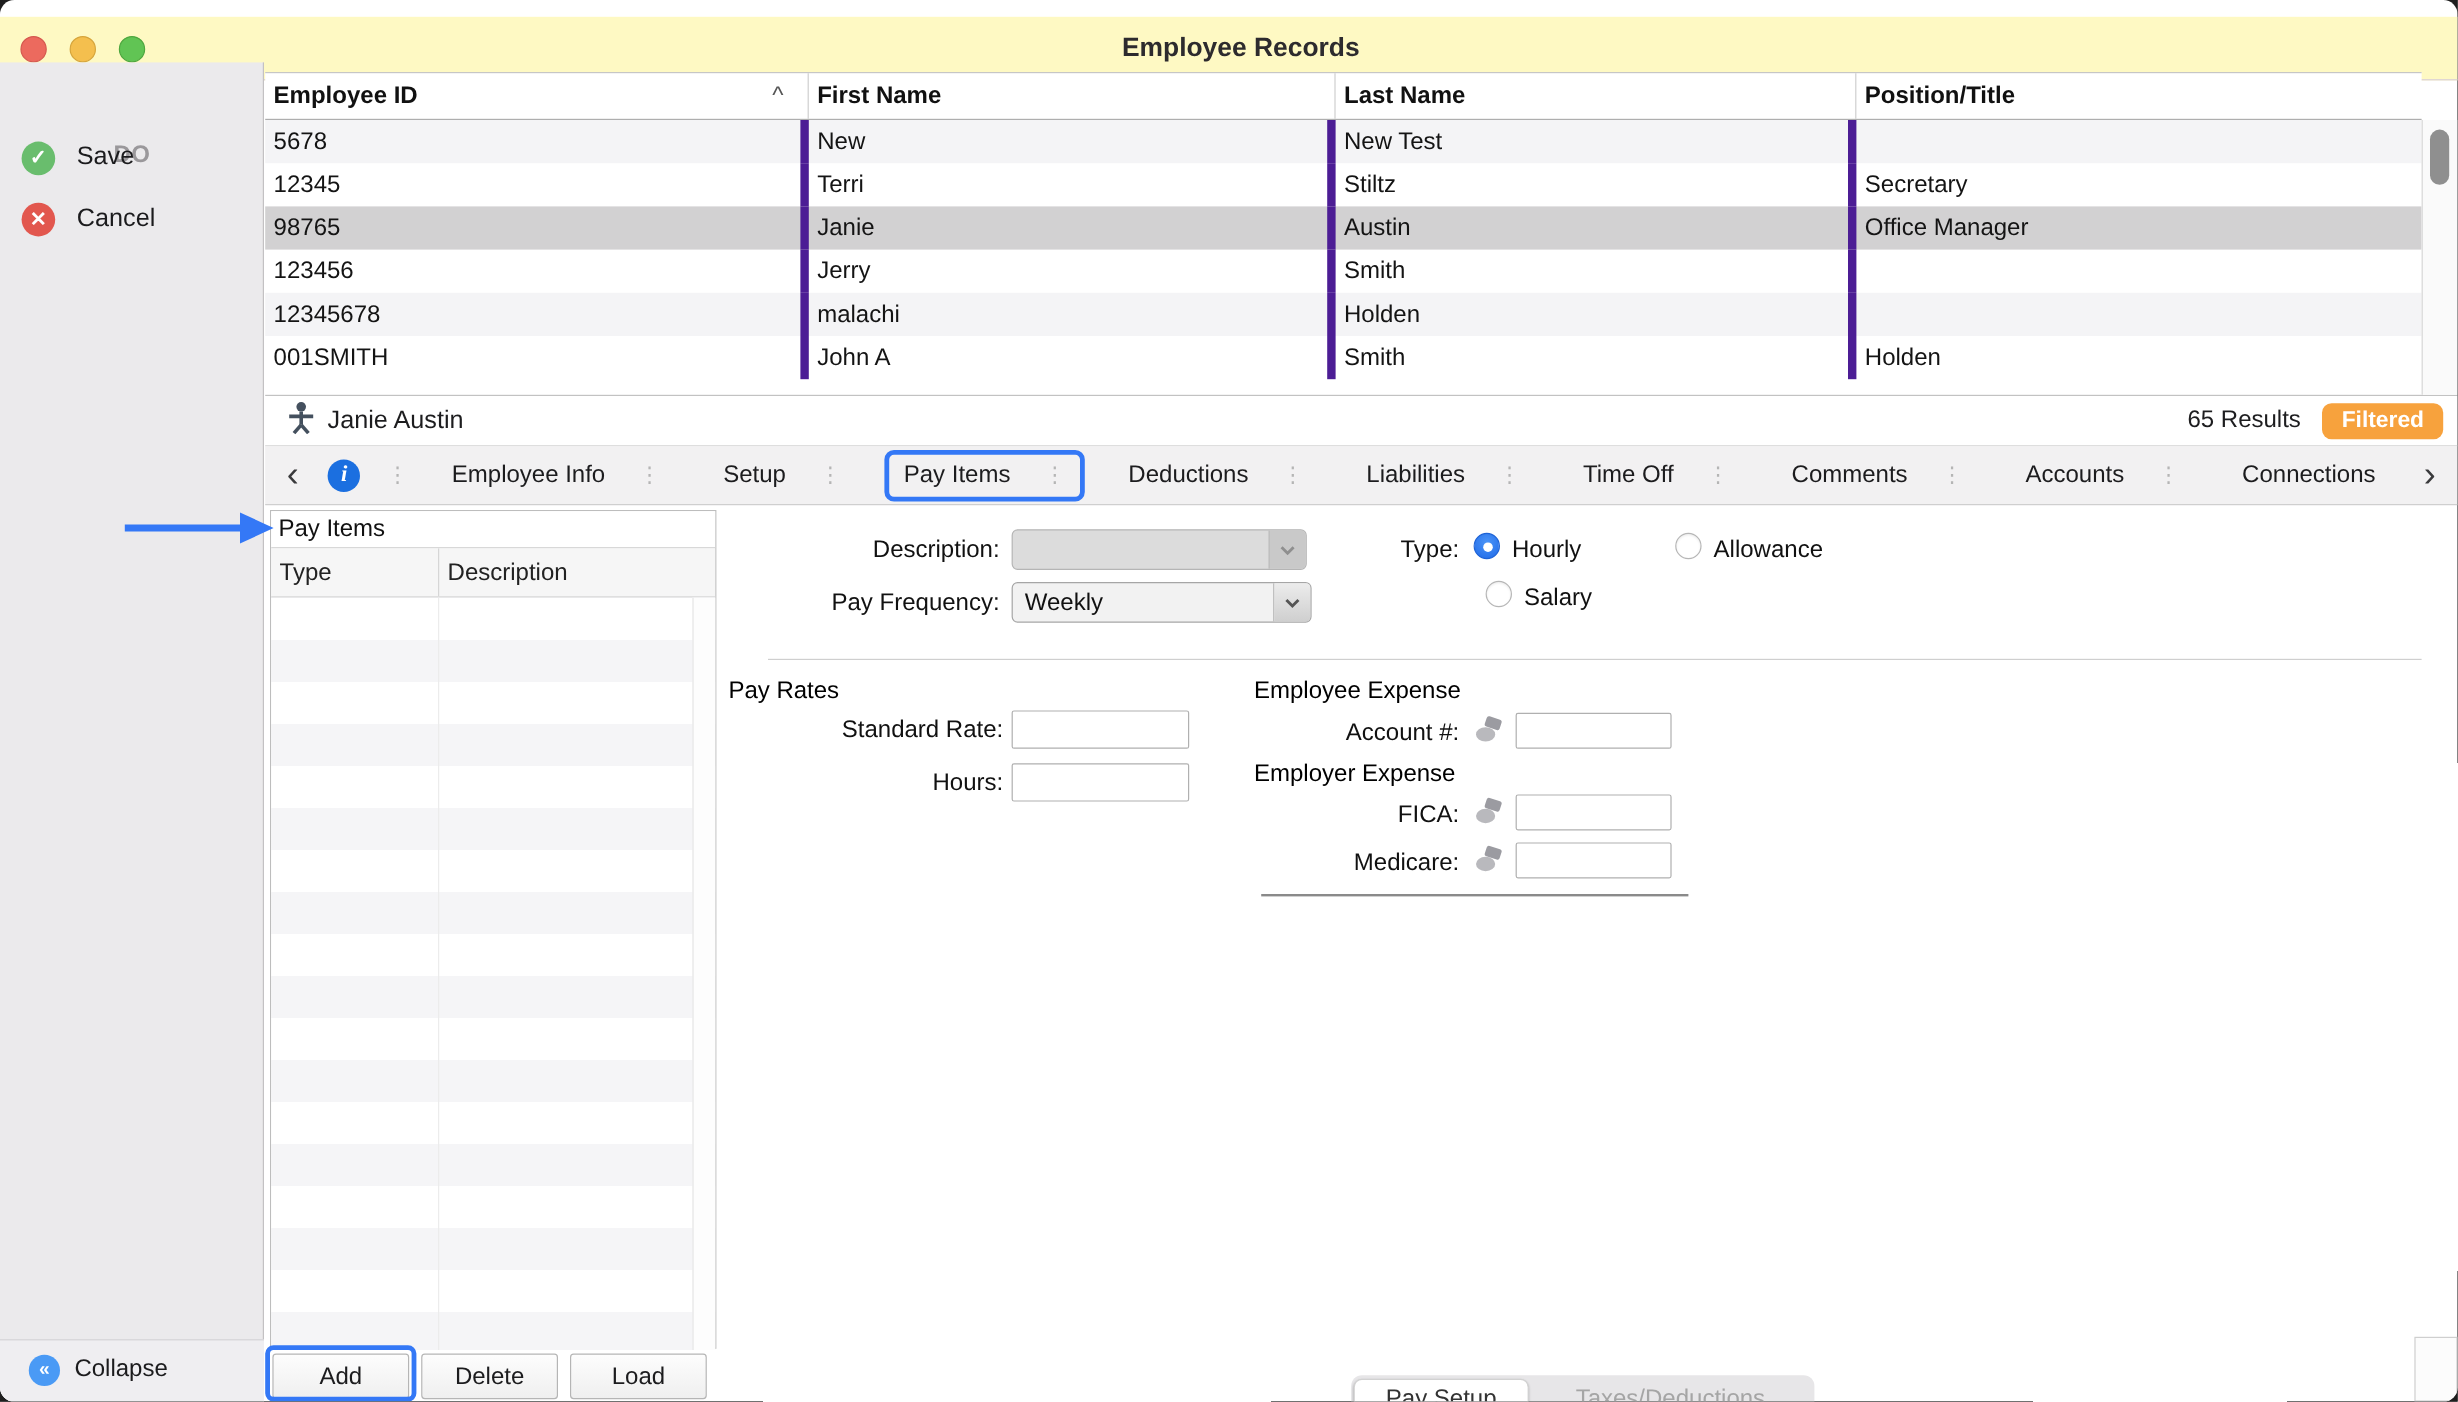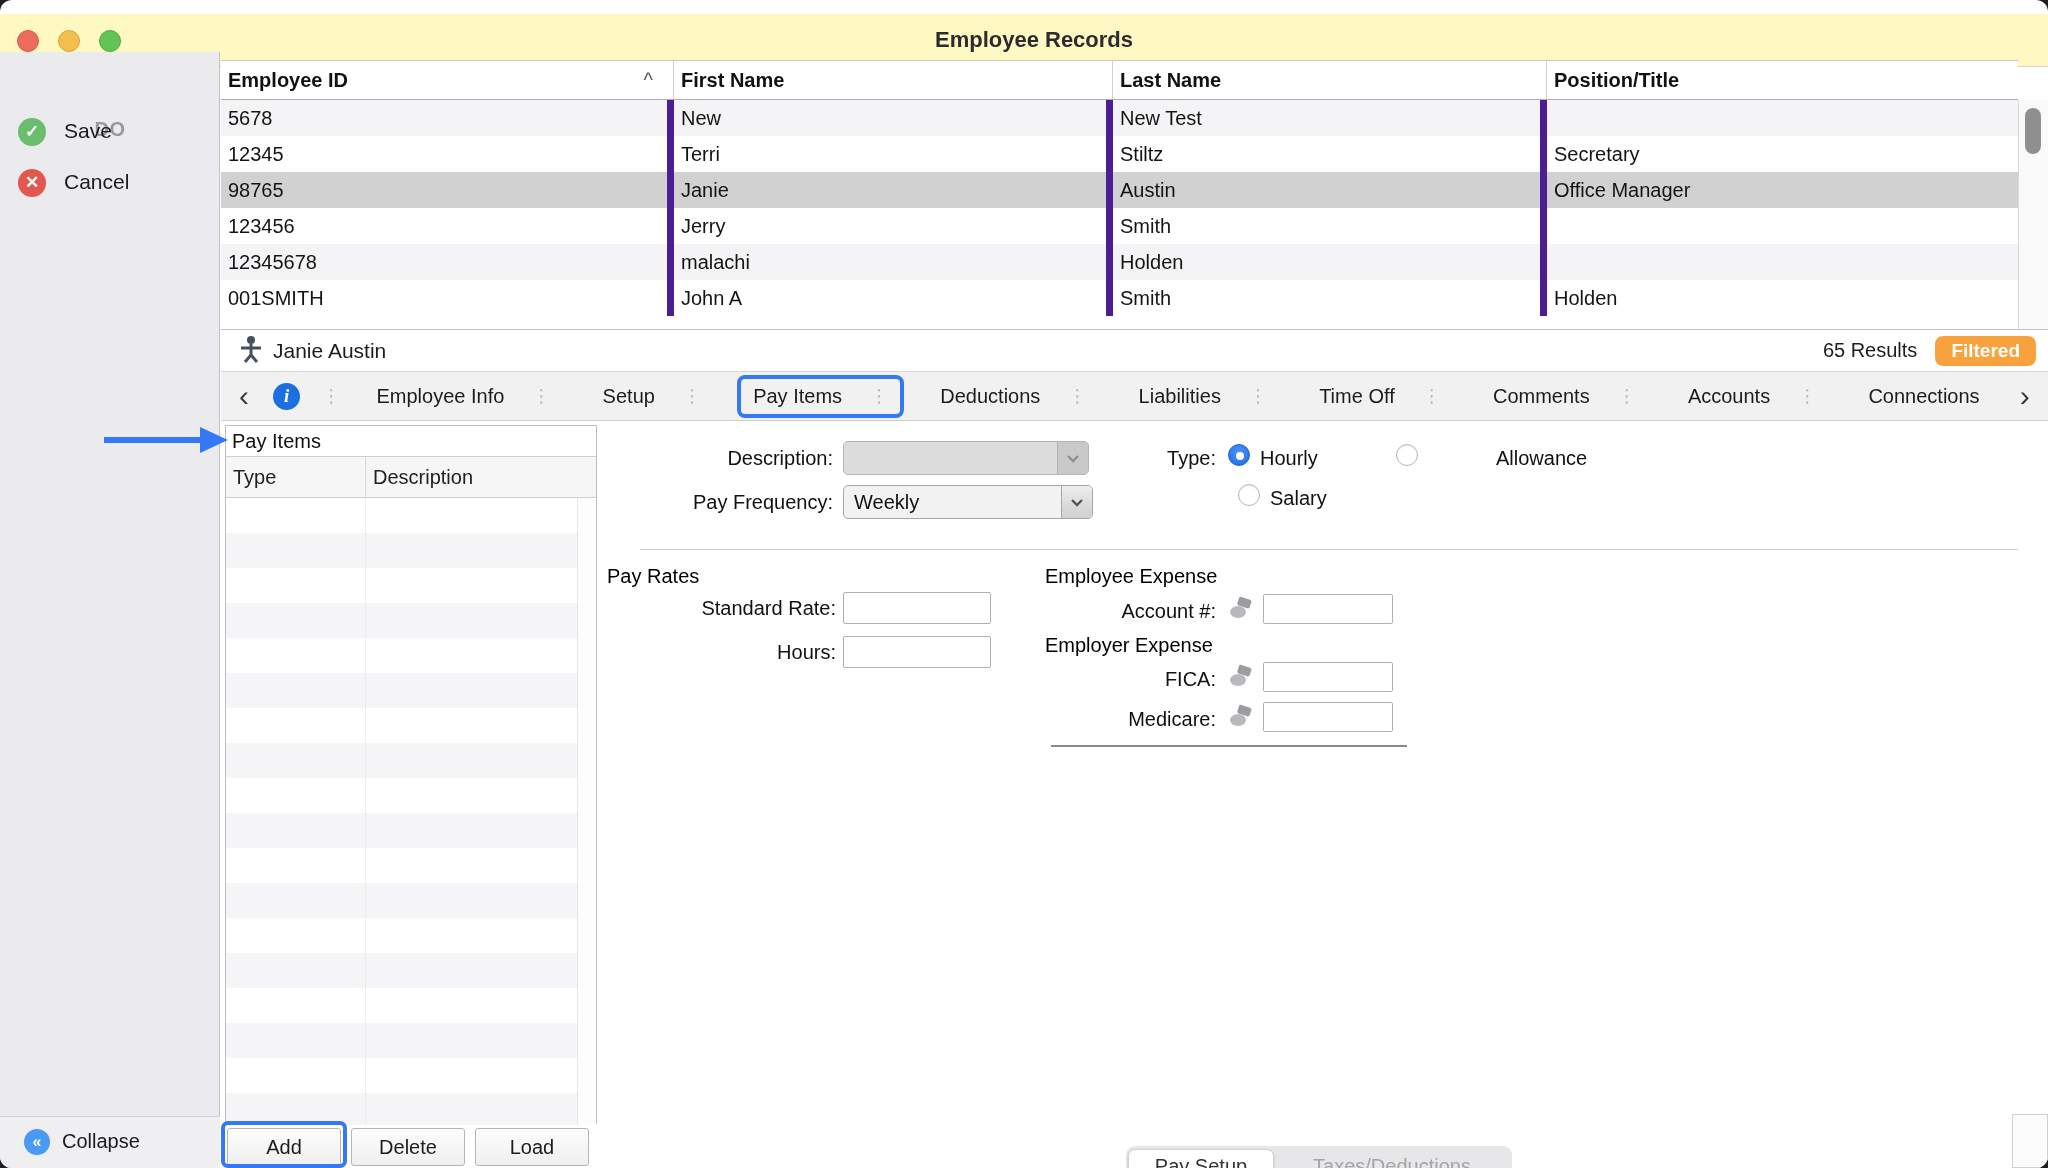--- a/index.html
+++ b/index.html
@@ -303,21 +303,21 @@
       <svg width="14" height="9" viewBox="0 0 14 9">
           <polyline points="2,2 7,7 12,2" stroke="#8f8f8f" stroke-width="2.4" fill="none"></polyline>
         </svg>
     </span>
   </div>
 
   <div class="flabel" style="left:1080px;top:447px;width:136px;">Type:</div>
   <div class="radio on" style="left:1228px;top:444px;"></div>
   <div class="rlabel" style="left:1260px;top:447px;">Hourly</div>
   <div class="radio off" style="left:1396px;top:444px;"></div>
-  <div class="rlabel" style="left:1496px;top:447px;">Allowance</div>
+  <div class="rlabel" style="left:1428px;top:447px;">Allowance</div>
   <div class="radio off" style="left:1238px;top:484px;"></div>
   <div class="rlabel" style="left:1270px;top:487px;">Salary</div>
 
   <div class="flabel" style="left:640px;top:491px;width:193px;">Pay Frequency:</div>
   <div class="dropdown" style="left:843px;top:485px;width:250px;background:#f2f2f2;">
     <span class="dd-value">Weekly</span>
     <span class="dd-btn">
       <svg width="14" height="9" viewBox="0 0 14 9">
           <polyline points="2,2 7,7 12,2" stroke="#555" stroke-width="2.4" fill="none"></polyline>
         </svg>

